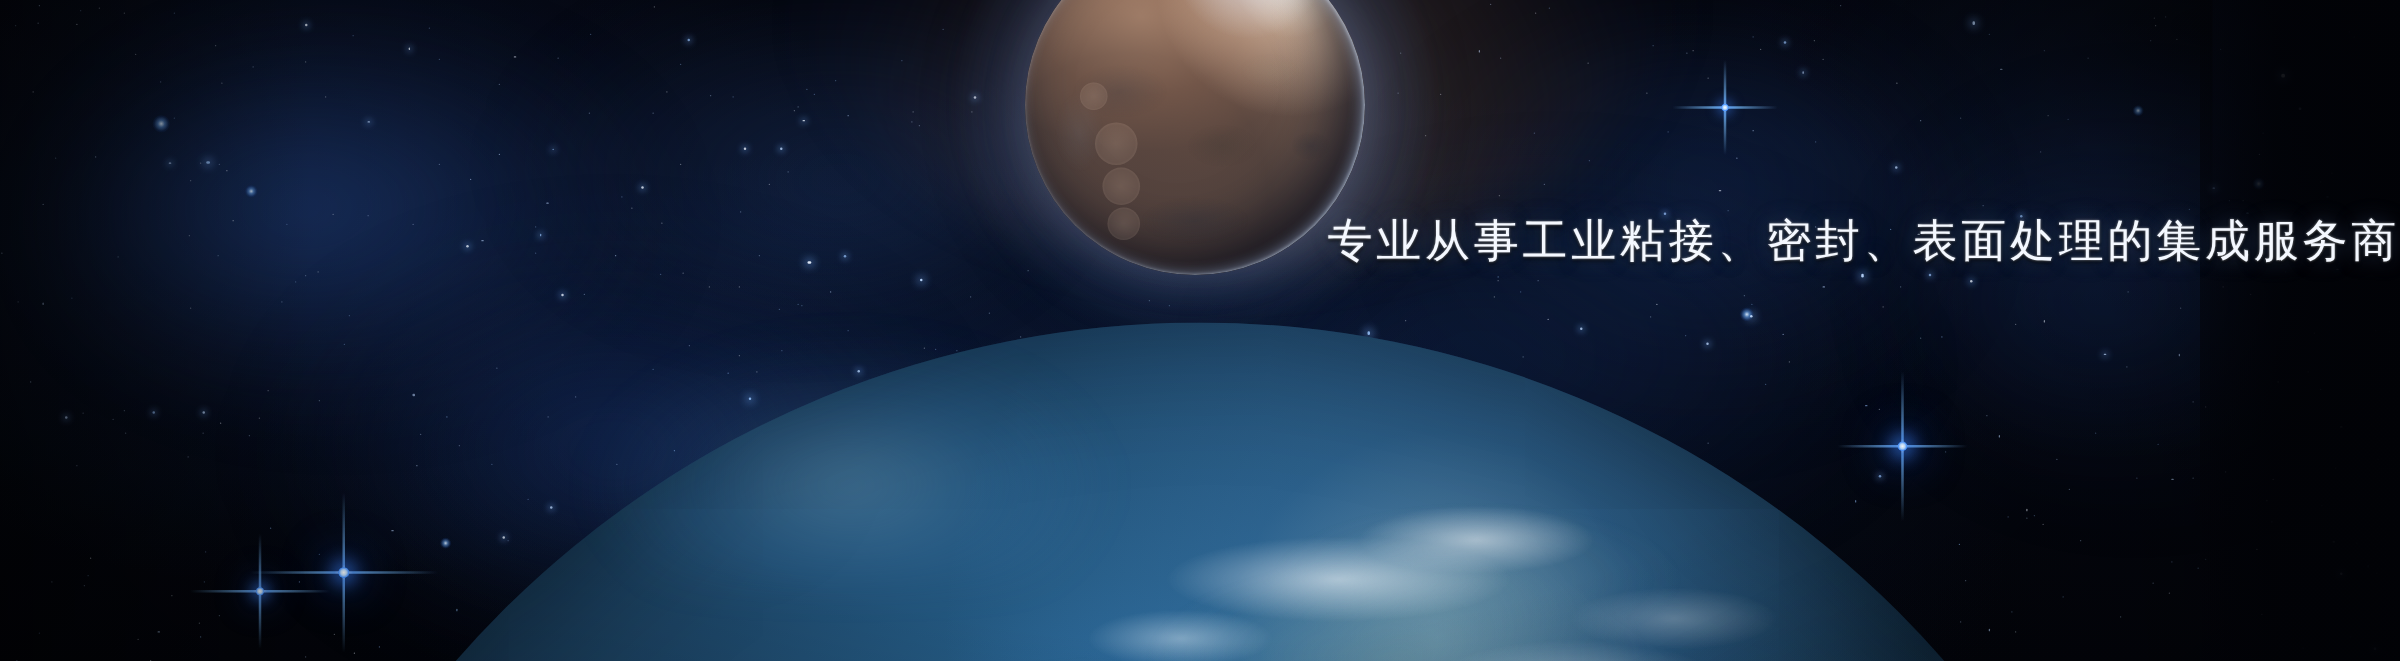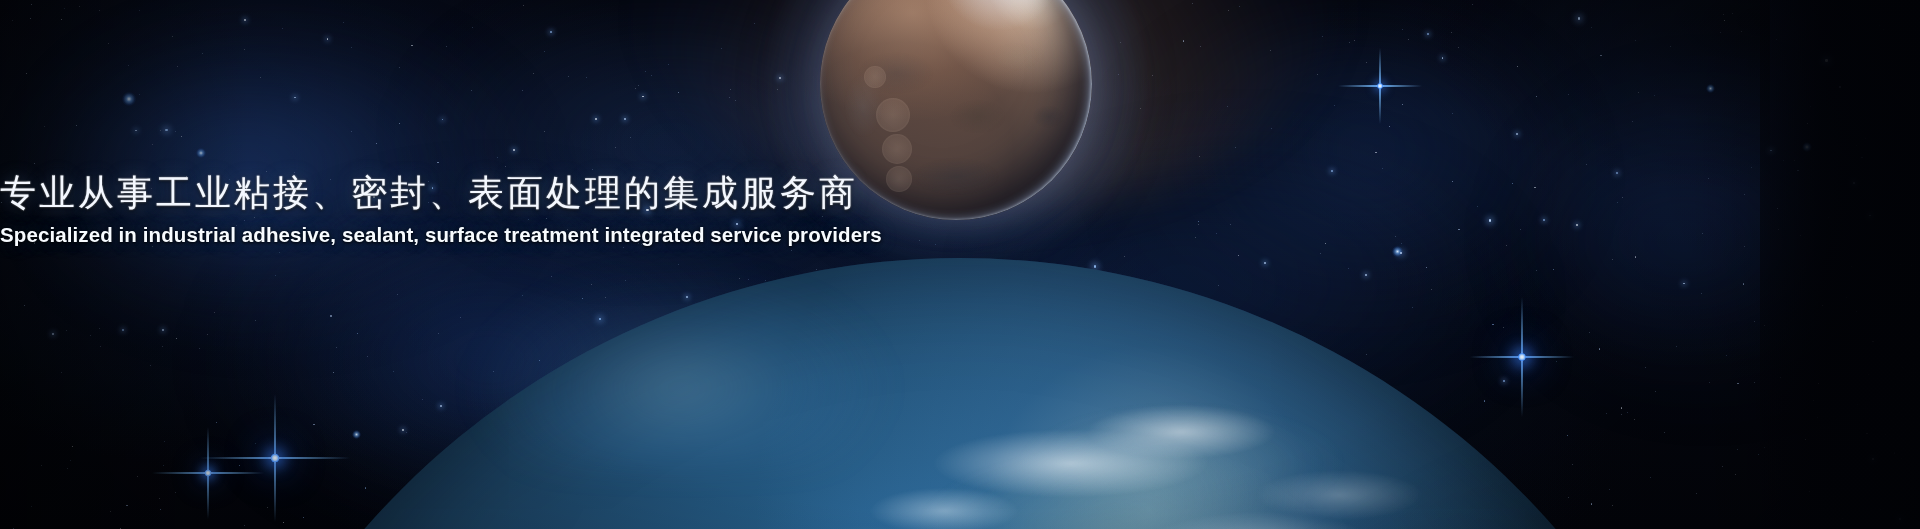--- a/index.html
+++ b/index.html
@@ -218,21 +218,21 @@
   #vignette{
     position:absolute; inset:0; pointer-events:none;
     background:
       radial-gradient(ellipse 1250px 640px at 50% 46%, rgba(0,0,0,0) 42%, rgba(0,0,0,.26) 78%, rgba(0,0,0,.52) 100%),
       linear-gradient(90deg, rgba(0,0,0,.42) 0%, rgba(0,0,0,0) 13%, rgba(0,0,0,0) 88%, rgba(0,0,0,.40) 100%);
   }
 
   
   #copy{
     position:absolute; left:0; right:0; top:172px;
-    text-align:left;
+    text-align:right;
     z-index:40;
   }
   #headline{
     font-family:"Liberation Serif","DejaVu Serif",serif;
     font-size:36px;
     line-height:1.18;
     letter-spacing:3.0px;
     color:#f4f8ff;
     text-shadow:
       0 0 2px rgba(255,255,255,.55),
@@ -687,16 +687,15 @@
   </div>
   <div id="limb-hotspot"></div>
 
   <div id="vignette"></div>
 
   <div class="dark-plate-top-right"></div>
   <div class="dark-plate-right"></div>
 
   <div id="copy">
     <div id="headline">专业从事工业粘接、密封、表面处理的集成服务商</div>
-    <div id="subtitle">Specialized in industrial adhesive, sealant, surface treatment integrated service providers</div>
   </div>
 
 </div>
 
 </body></html>

